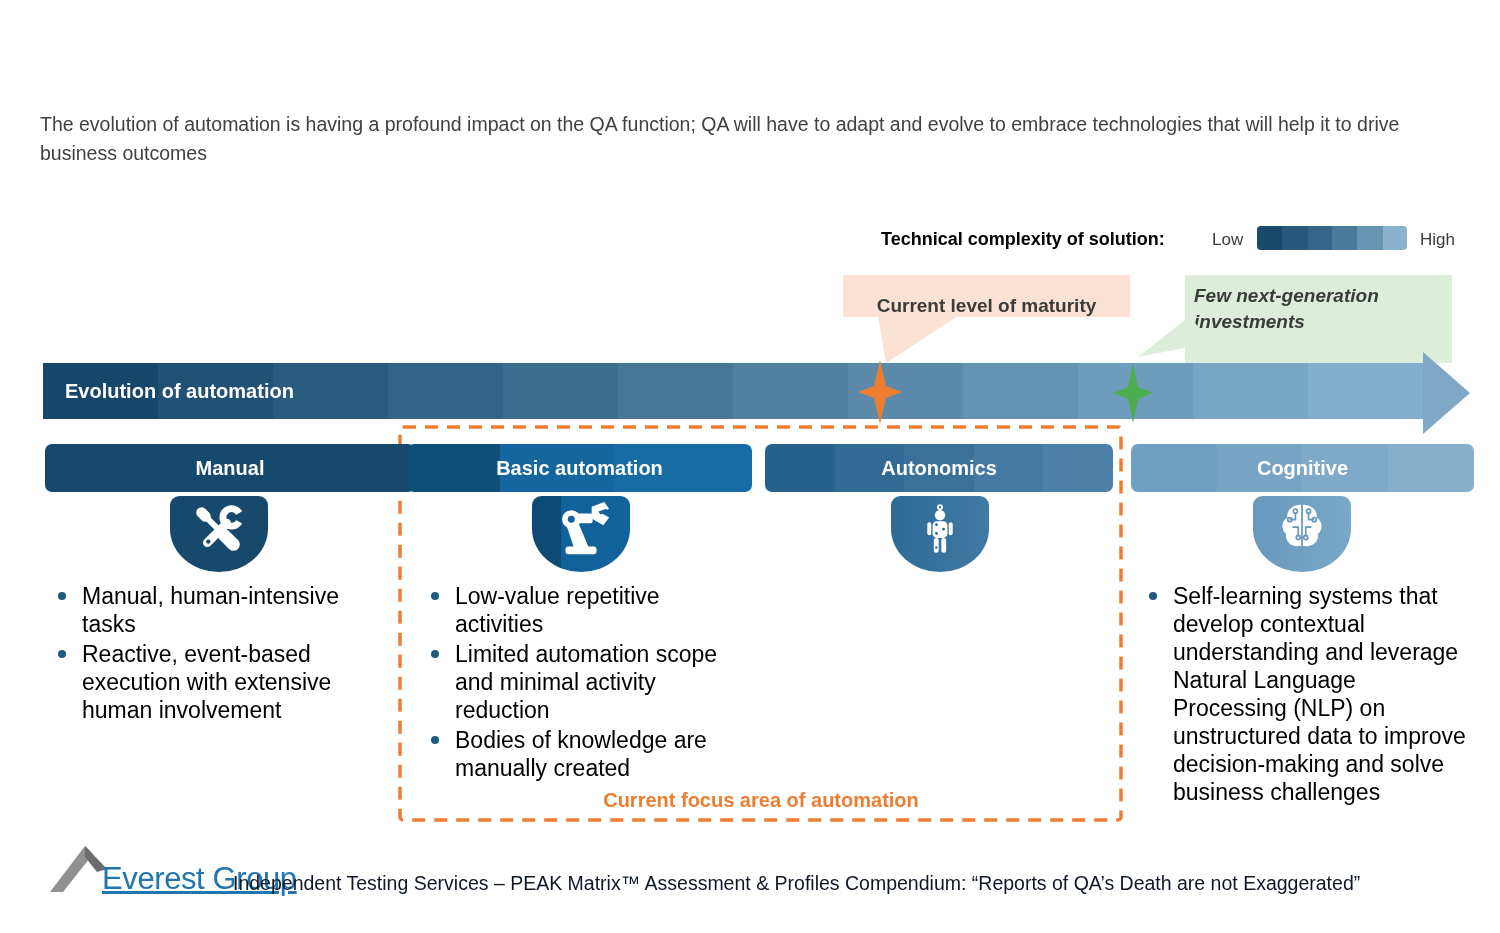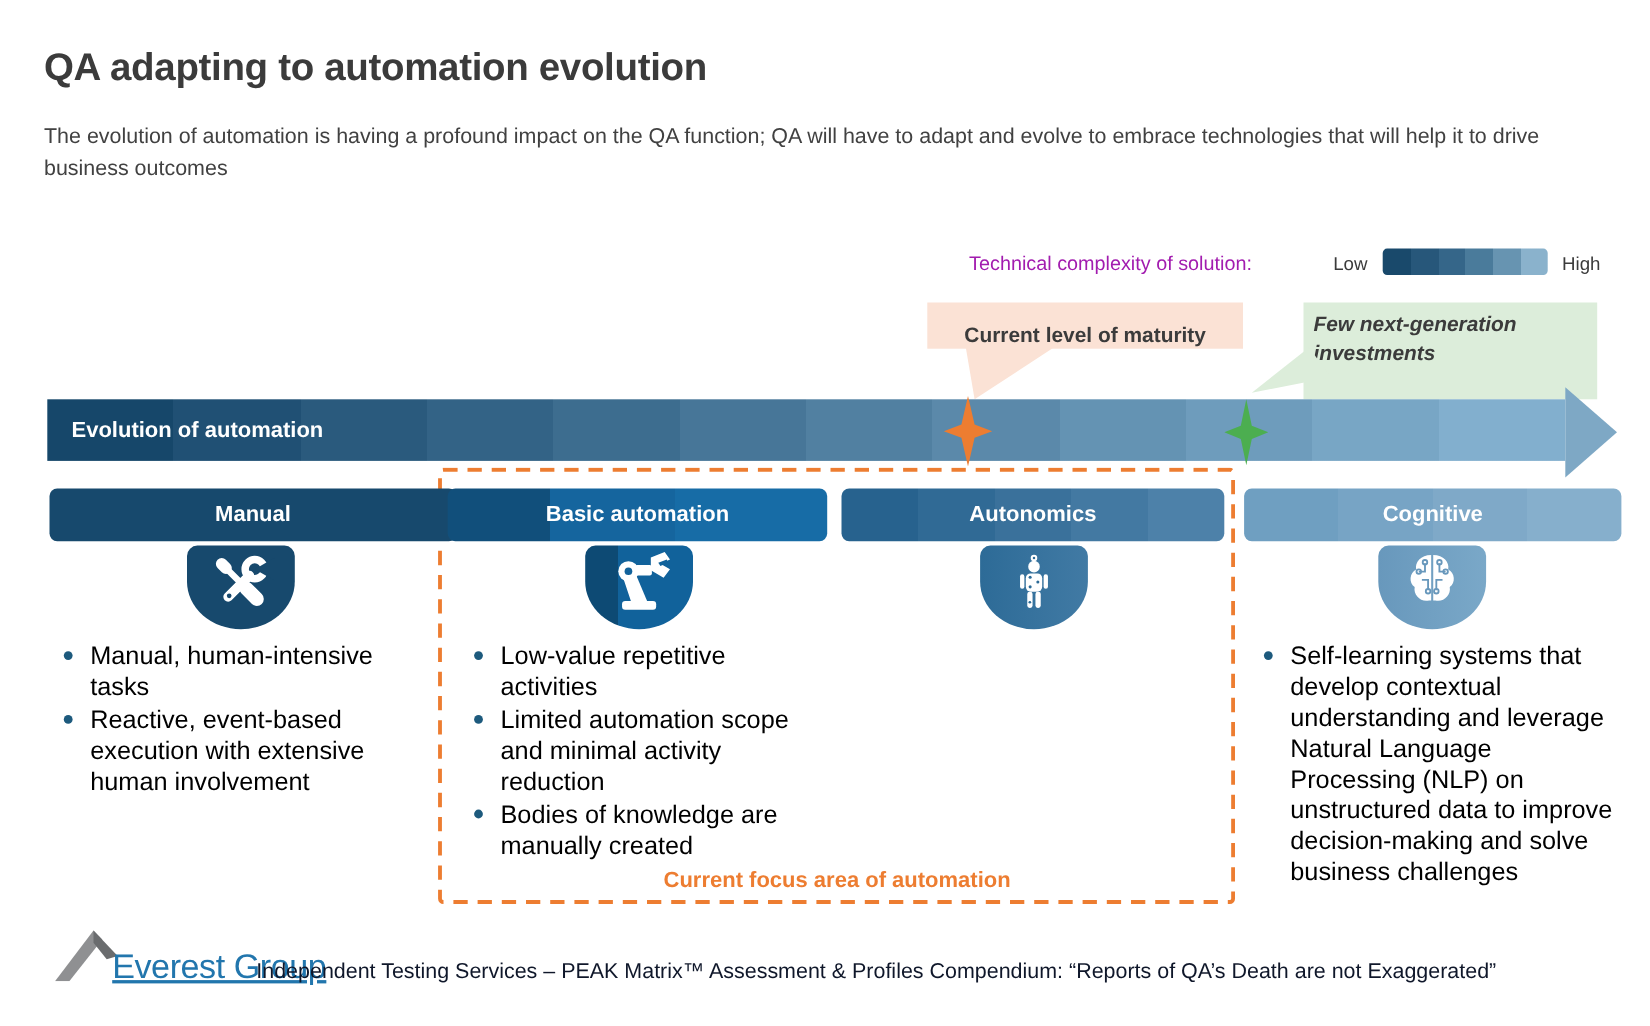--- a/index.html
+++ b/index.html
@@ -2,21 +2,21 @@
 <html><head>
 <meta charset="utf-8">
 <style>
   * { margin:0; padding:0; box-sizing:border-box; }
   body { background:#fff; font-family:"Liberation Sans", sans-serif; }
   .canvas { position:relative; width:1500px; height:933px; background:#ffffff; overflow:hidden; }
 
   .title { position:absolute; left:40px; top:42px; font-size:35px; font-weight:bold; color:#3b3b3b; letter-spacing:-0.3px; }
   .subtitle { position:absolute; left:40px; top:110px; width:1395px; font-size:19.5px; line-height:29px; color:#414141; }
 
-  .legend-label { position:absolute; left:881px; top:229px; font-size:18px; font-weight:normal; color:#a21caf; }
+  .legend-label { position:absolute; left:881px; top:229px; font-size:18px; font-weight:bold; color:#000000; }
   .legend-low  { position:absolute; left:1212px; top:230px; font-size:17px; color:#3b3b3b; }
   .legend-high { position:absolute; left:1420px; top:230px; font-size:17px; color:#3b3b3b; }
   .legend-bar  { position:absolute; left:1257px; top:226px; width:150px; height:24px; border-radius:4px;
     background:linear-gradient(90deg,#19496b 0 17%,#27577a 17% 34%,#356689 34% 50%,#4a7b9b 50% 67%,#6794b1 67% 84%,#8ab2cc 84% 100%); }
 
   .callout { position:absolute; font-size:19px; font-weight:bold; color:#3b3b3b; }
   .callout-maturity { left:843px; top:275px; width:287px; height:42px; background:#fbe2d5; display:flex; align-items:flex-end; justify-content:center; }
   .callout-invest { left:1185px; top:275px; width:267px; height:88px; background:#dcedda; padding:8px 10px 22px 9px; line-height:26px;font-style:italic; }
   .tail-svg { position:absolute; }
 
@@ -56,21 +56,20 @@
 
   .brand-logo { position:absolute; left:50px; top:842px; }
   .brand-name { position:absolute; left:102px; top:861px; font-size:31px; color:#2276ad; letter-spacing:-0.4px;text-decoration:underline; }
   .footer-text { position:absolute; left:233px; top:872px; font-size:19.5px; color:#0f172a; }
 </style>
 </head>
 <body>
 
 <div class="canvas">
 
-  <div class="title">QA adapting to automation evolution</div>
   <div class="subtitle">The evolution of automation is having a profound impact on the QA function; QA will have to adapt and evolve to embrace technologies that will help it to drive business outcomes</div>
 
   <div class="legend-label">Technical complexity of solution:</div>
   <span class="legend-low">Low</span>
   <div class="legend-bar"></div>
   <span class="legend-high">High</span>
 
   <div class="callout callout-maturity">
     <span>Current level of maturity</span>
   </div>

